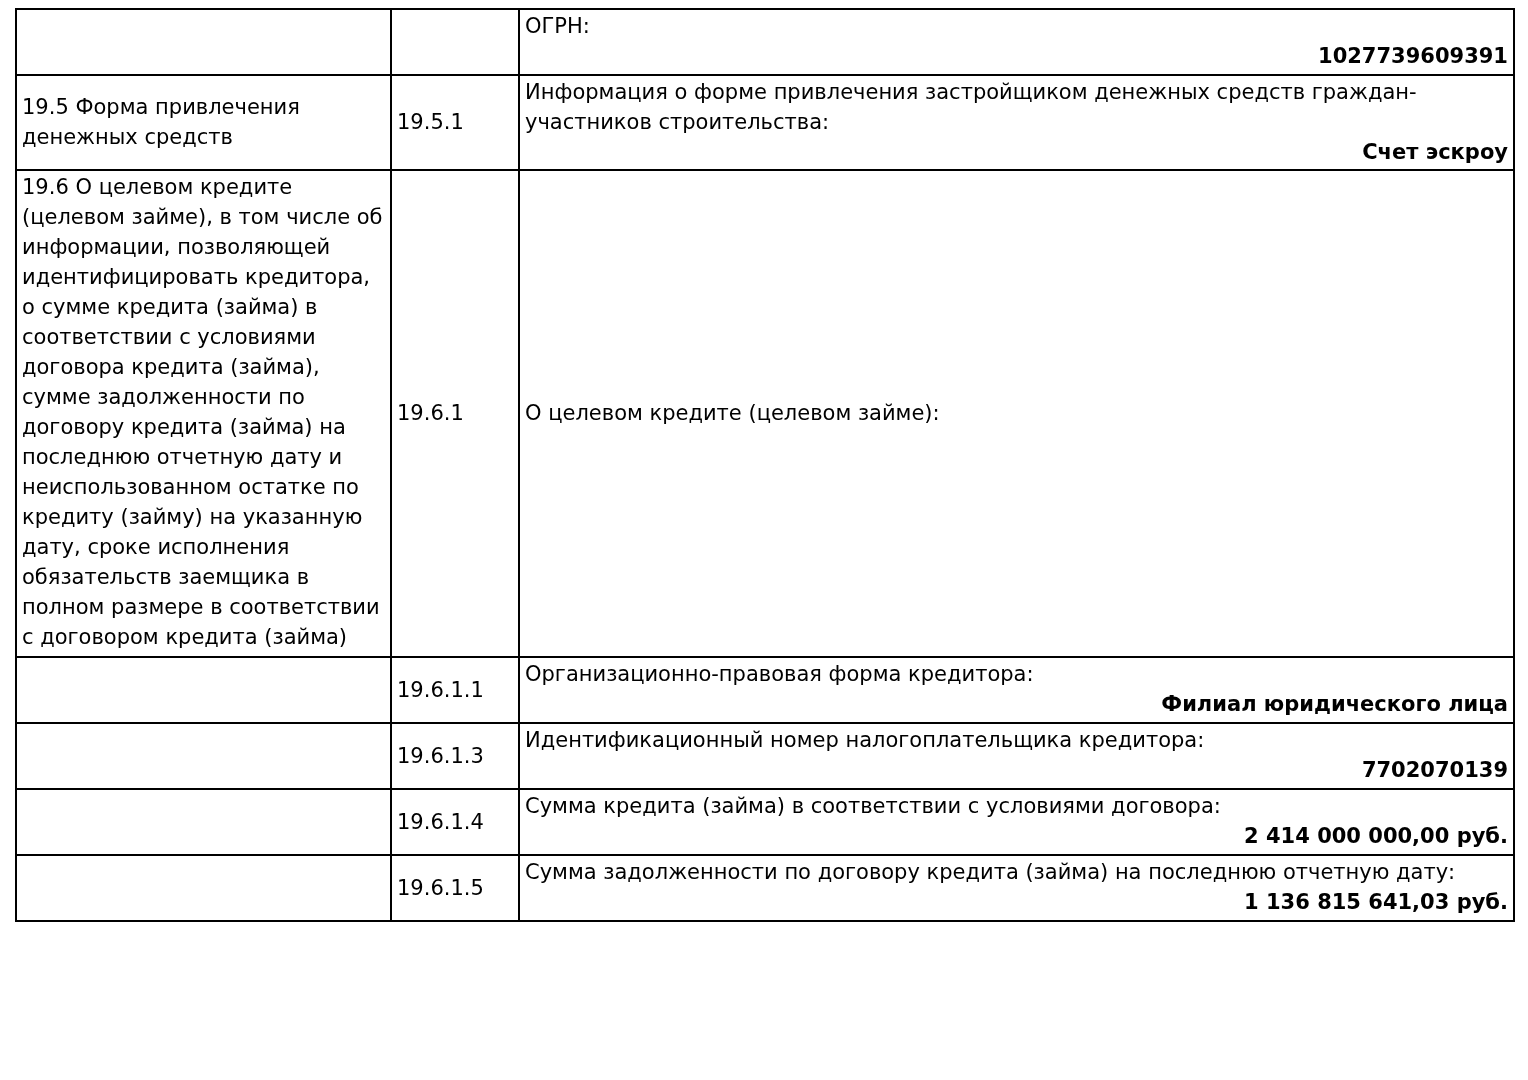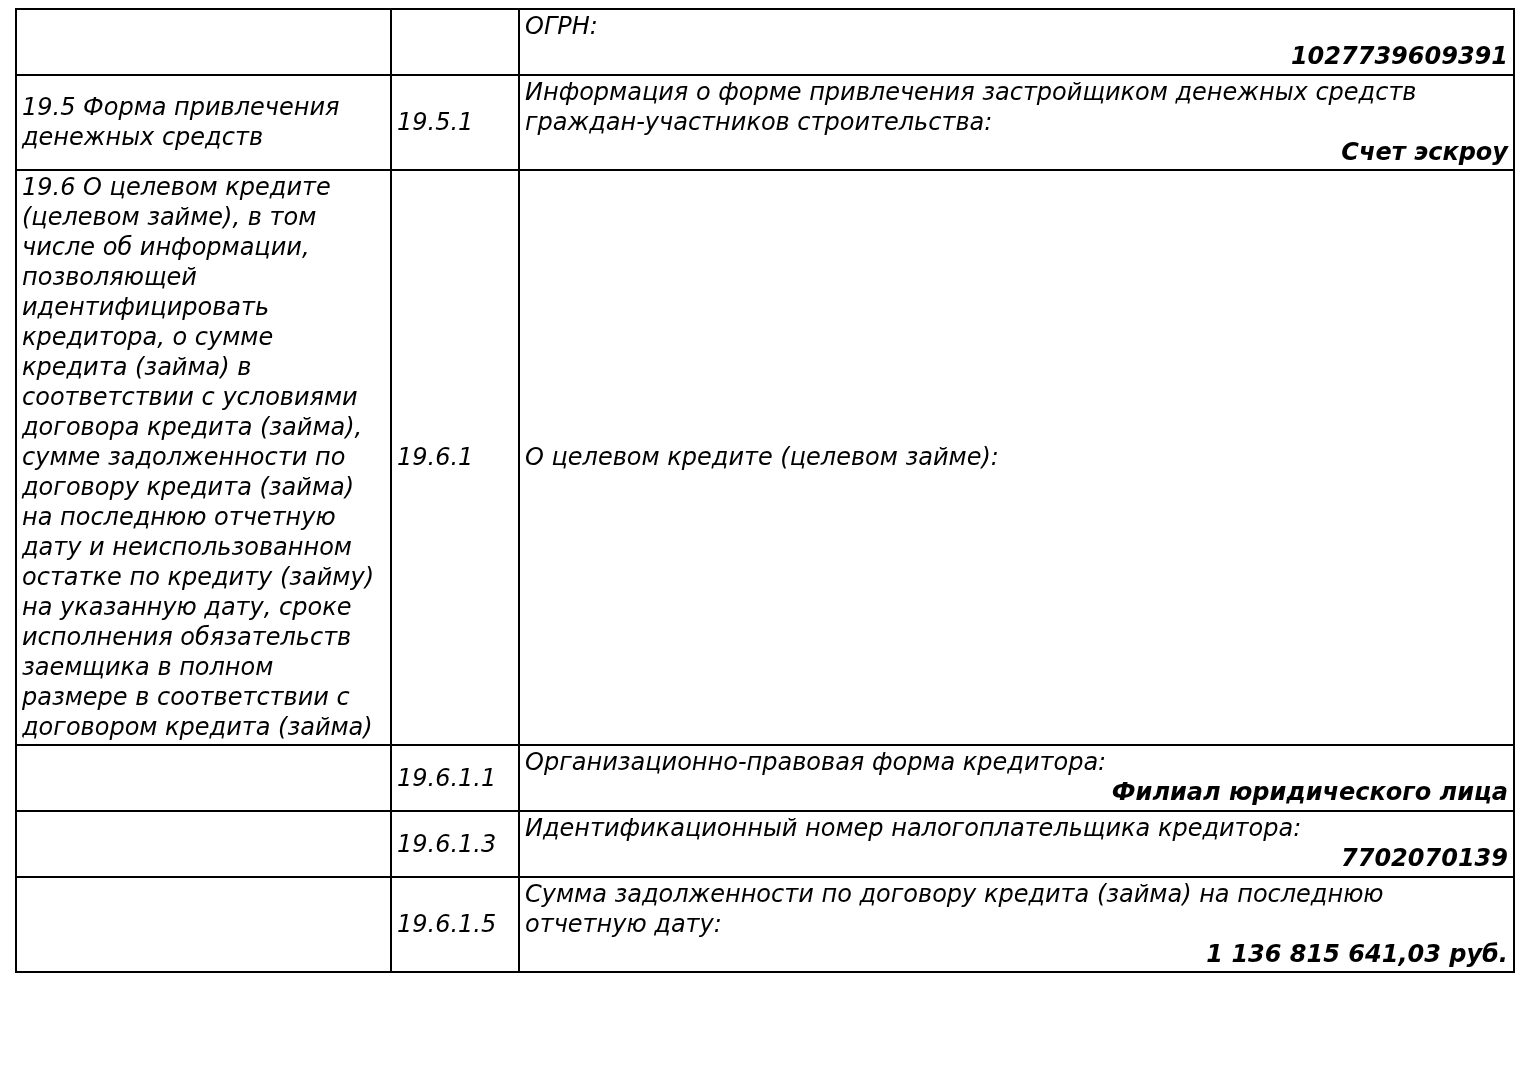--- a/index.html
+++ b/index.html
@@ -21,26 +21,25 @@
     border-collapse: collapse;
     table-layout: fixed;
     width: 1498px;
   }
   col.c1 { width: 375px; }
   col.c2 { width: 128px; }
   col.c3 { width: 995px; }
   td {
     border: 2px solid #000000;
     padding: 1px 5px 2px 5px;
-    font-size: 24px;
+    font-size: 21px;
     line-height: 30px;
     vertical-align: middle;
     word-wrap: break-word;
     overflow: hidden;
-    font-style: italic;
   }
   td.va-top { vertical-align: top; }
   .val { font-weight: bold; text-align: right; }
   .val:empty { display: none; }
   tr.h66  td { height: 66px; }
   tr.h95  td { height: 95px; }
   tr.h487 td { height: 487px; border-radius: 20px; }
 </style>
 </head>
 <body>
@@ -94,20 +93,28 @@
 
       <tr class="h66">
         <td></td>
         <td>19.6.1.3</td>
         <td class="va-top">
           <div>Идентификационный номер налогоплательщика кредитора:</div>
           <div class="val">7702070139</div>
         </td>
       </tr>
 
+      <tr class="h66">
+        <td></td>
+        <td>19.6.1.4</td>
+        <td class="va-top">
+          <div>Сумма кредита (займа) в соответствии с условиями договора:</div>
+          <div class="val">2 414 000 000,00 руб.</div>
+        </td>
+      </tr>
 
       <tr class="h66">
         <td></td>
         <td>19.6.1.5</td>
         <td class="va-top">
           <div>Сумма задолженности по договору кредита (займа) на последнюю отчетную дату:</div>
           <div class="val">1 136 815 641,03 руб.</div>
         </td>
       </tr>
 

